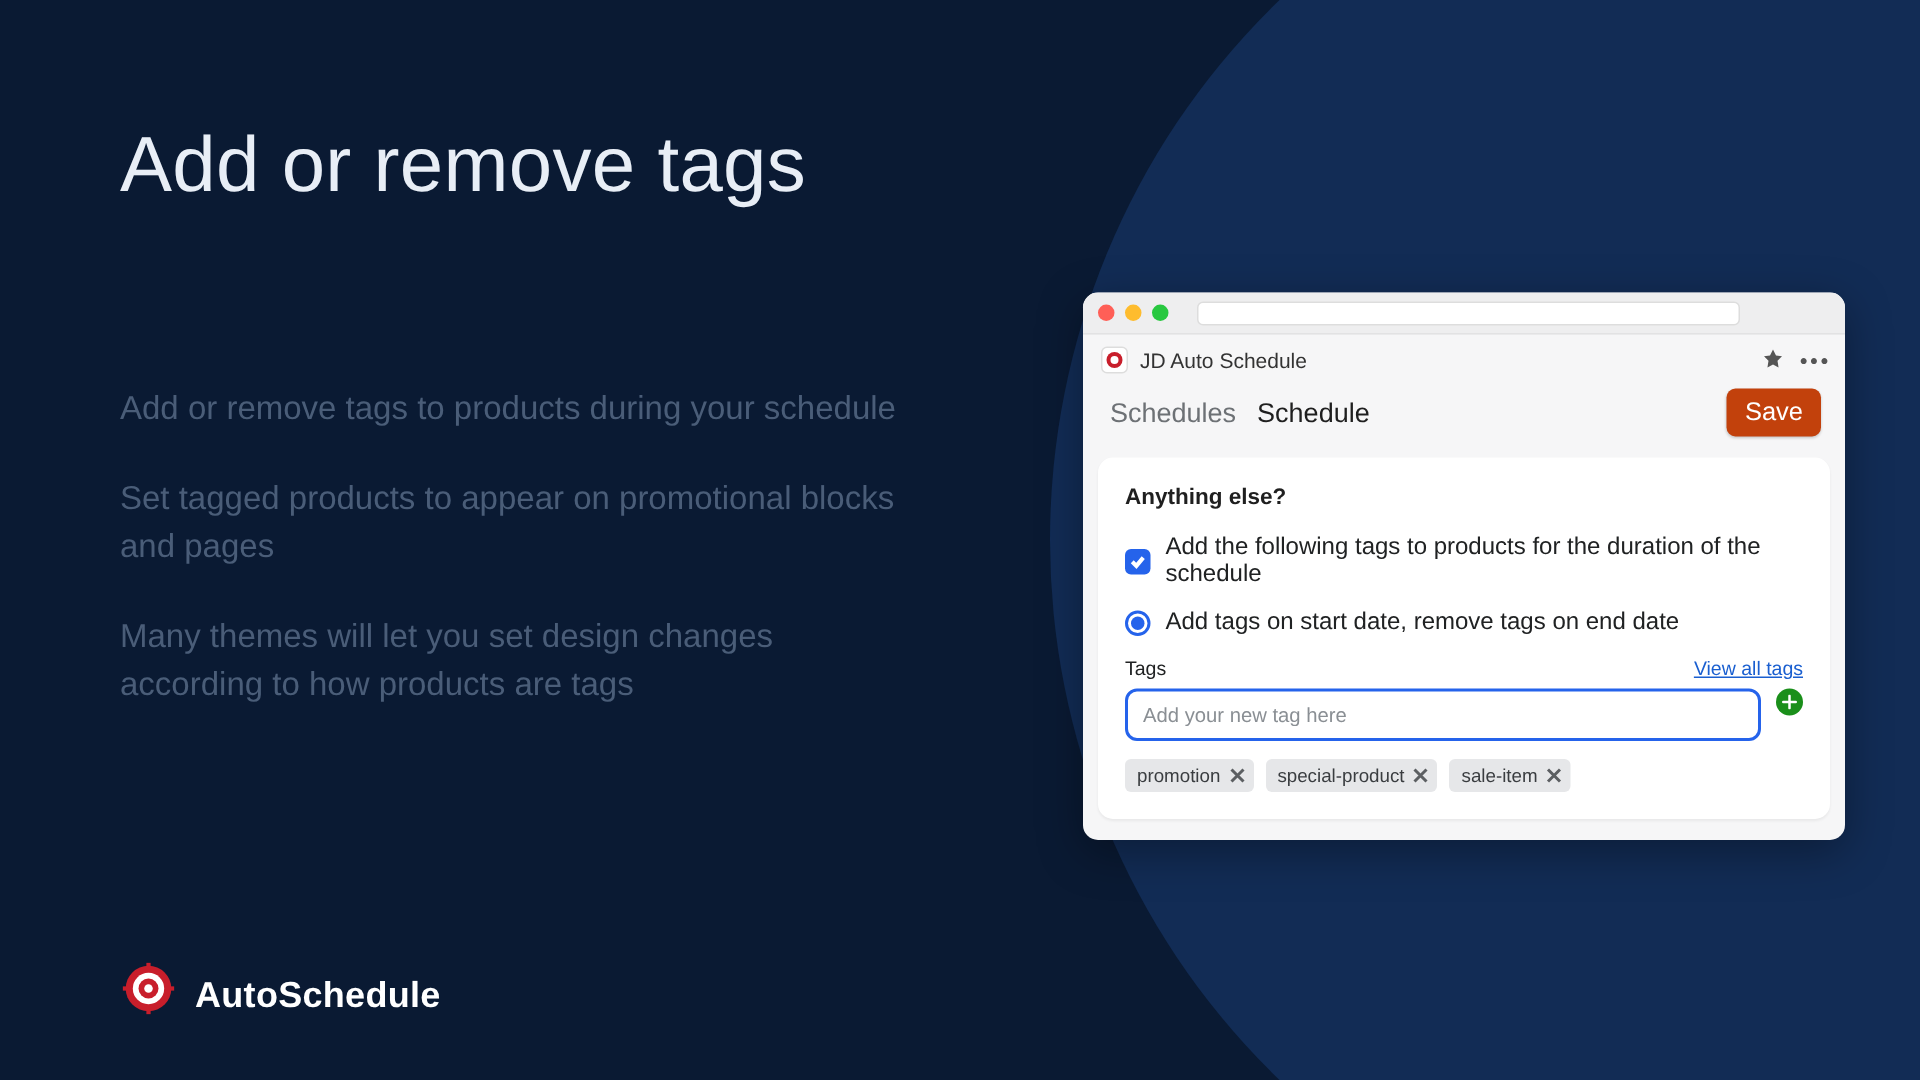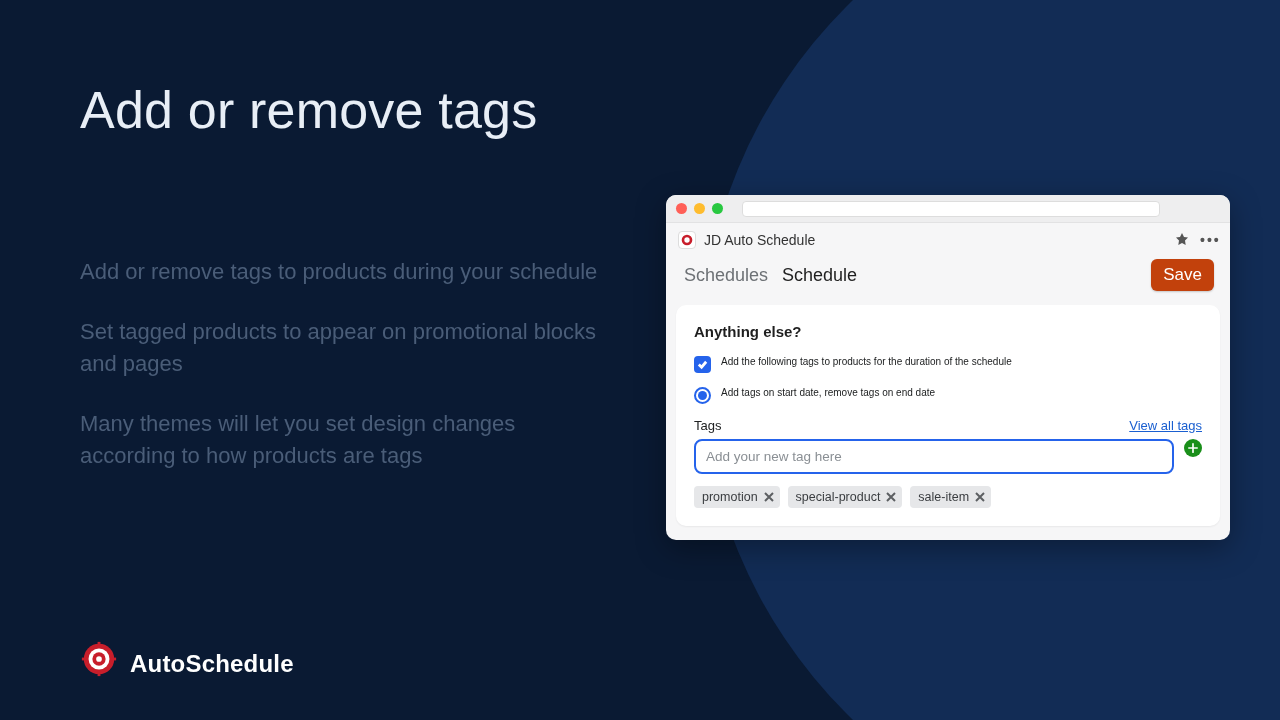--- a/index.html
+++ b/index.html
@@ -31,21 +31,21 @@
   .logo-wrap {
     position: absolute; left: 80px; bottom: 42px;
     display: flex; align-items: flex-end; gap: 12px;
   }
   .logo-icon { width: 38px; height: 38px; }
   .logo-text { font-size: 24px; font-weight: 700; color: #fff; letter-spacing: 0.2px; }
 
   
   .window {
     position: absolute; right: 50px; top: 195px;
-    width: 564px; background: #f6f6f7;
+    width: 508px; background: #f6f6f7;
     border-radius: 10px; box-shadow: 0 8px 30px rgba(0,0,0,0.35);
     z-index: 2; overflow: hidden;
     color: #1f1f1f;
   }
   .titlebar {
     height: 28px; background: #eeeeef;
     display: flex; align-items: center; padding: 0 10px; gap: 7px;
     border-bottom: 1px solid #e2e2e3;
   }
   .tl-dot { width: 11px; height: 11px; border-radius: 50%; }
@@ -77,21 +77,21 @@
     padding: 6px 12px; border-radius: 6px; font-size: 17px; cursor: pointer;
     box-shadow: 0 1px 2px rgba(0,0,0,0.2);
   }
 
   .card {
     background: #fff; margin: 0 10px 14px 10px; border-radius: 10px;
     padding: 18px 18px 18px 18px; box-shadow: 0 1px 2px rgba(0,0,0,0.06);
   }
   .card-title { font-size: 15px; font-weight: 700; margin-bottom: 16px; }
   .cb-row, .rb-row {
-    display: flex; gap: 10px; font-size: 10px;
+    display: flex; align-items: center; gap: 10px; font-size: 16px;
     color: #202223; margin-bottom: 14px;
   }
   .checkbox {
     width: 17px; height: 17px; border-radius: 4px; background: #2563eb;
     display: inline-flex; align-items: center; justify-content: center;
     flex-shrink: 0;
   }
   .checkbox svg { width: 11px; height: 11px; stroke: #fff; stroke-width: 3; fill: none; }
   .radio {
     width: 17px; height: 17px; border-radius: 50%; border: 2px solid #9aa0a6;

